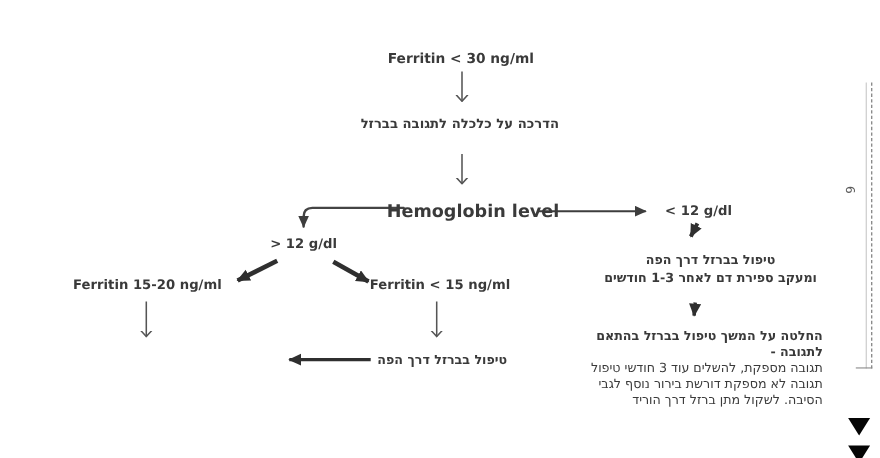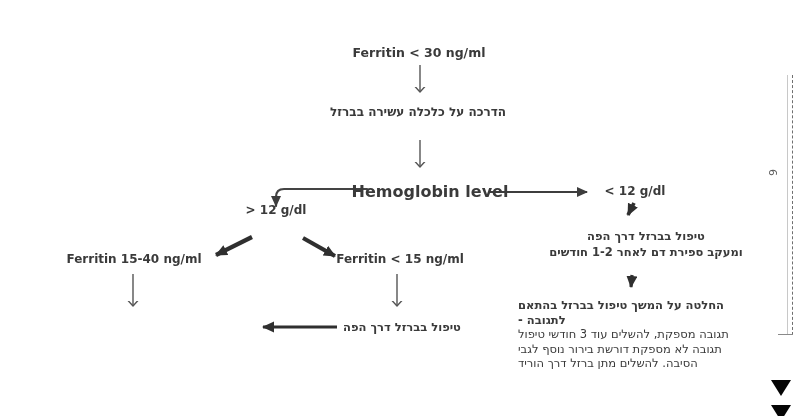--- a/index.html
+++ b/index.html
@@ -6,21 +6,21 @@
   .canvas{
     position:relative;width:800px;height:416px;background:#ffffff;overflow:hidden;
     font-family:"DejaVu Sans","Liberation Sans",sans-serif;color:#3a3a3a;margin-top:18px;
   }
   .overlay{position:absolute;left:0;top:0;width:800px;height:416px;pointer-events:none;}
   .lbl{position:absolute;transform:translateX(-50%);white-space:nowrap;
        font-size:12px;line-height:13px;color:#3a3a3a;}
   .b{font-weight:700;}
   .sm{font-size:11.5px;}
   .decision{position:absolute;left:633px;top:280px;transform:translateX(-50%);
-            width:230px;text-align:left;font-size:11.5px;line-height:14.6px;
+            width:230px;text-align:right;font-size:11.5px;line-height:14.6px;
             color:#3a3a3a;white-space:nowrap;}
   .decision div{white-space:nowrap;}
   
   .vline-solid{position:absolute;left:787px;top:57px;width:1px;height:260px;background:#c8c8c8;}
   .vline-dashed{position:absolute;left:792px;top:57px;width:0;height:260px;border-left:1px dashed #6f6f6f;}
   .tick{position:absolute;left:778px;top:316px;width:15px;height:1px;background:#8a8a8a;}
   .page-num{position:absolute;left:769px;top:148px;font-size:11px;color:#5a5a5a;
             transform:rotate(90deg);transform-origin:center;}
   
   .tri{position:absolute;width:0;height:0;
@@ -55,41 +55,41 @@
     <path d="M303,220 L335,238" stroke="#2f2f2f" stroke-width="4.2" fill="none" marker-end="url(#mThick)"></path>
     <path d="M133,256 L133,288" stroke="#555555" stroke-width="1.4" fill="none" marker-end="url(#mOpen)"></path>
     <path d="M397,256 L397,288" stroke="#555555" stroke-width="1.4" fill="none" marker-end="url(#mOpen)"></path>
     <path d="M337,309 L263,309" stroke="#2f2f2f" stroke-width="3" fill="none" marker-end="url(#mThick)"></path>
     <path d="M634,185 L628,197" stroke="#2f2f2f" stroke-width="3.6" fill="none" marker-end="url(#mThick)"></path>
     <path d="M632,257 L631,269" stroke="#2f2f2f" stroke-width="3.2" fill="none" marker-end="url(#mThick)"></path>
   </svg>
 
   <div class="lbl b" style="left:419px;top:28px;font-size:12.5px">Ferritin &lt; 30 ng/ml</div>
 
-  <div class="lbl b" dir="rtl" style="left:418px;top:88px">הדרכה על כלכלה עשירה בברזל</div>
+  <div class="lbl b" dir="rtl" style="left:418px;top:88px">הדרכה על כלכלה לתגובה בברזל</div>
 
   <div class="lbl b" style="left:430px;top:167px;font-size:16px">Hemoglobin level</div>
 
-  <div class="lbl b" style="left:276px;top:186px">&gt; 12 g/dl</div>
+  <div class="lbl b" style="left:276px;top:197px">&gt; 12 g/dl</div>
   <div class="lbl b" style="left:635px;top:167px">&lt; 12 g/dl</div>
 
-  <div class="lbl b" style="left:134px;top:235px">Ferritin 15-40 ng/ml</div>
+  <div class="lbl b" style="left:134px;top:235px">Ferritin 15-20 ng/ml</div>
   <div class="lbl b" style="left:400px;top:235px">Ferritin &lt; 15 ng/ml</div>
 
   <div class="lbl b sm" dir="rtl" style="left:402px;top:303px">טיפול בברזל דרך הפה</div>
 
   <div class="lbl b sm" dir="rtl" style="left:646px;top:212px">טיפול בברזל דרך הפה</div>
-  <div class="lbl b sm" dir="rtl" style="left:646px;top:228px">ומעקב ספירת דם לאחר 1-2 חודשים</div>
+  <div class="lbl b sm" dir="rtl" style="left:646px;top:228px">ומעקב ספירת דם לאחר 1-3 חודשים</div>
 
   <div class="decision" dir="rtl">
     <div class="b">החלטה על המשך טיפול בברזל בהתאם</div>
     <div class="b">לתגובה -</div>
     <div>תגובה מספקת, להשלים עוד 3 חודשי טיפול</div>
     <div>תגובה לא מספקת דורשת בירור נוסף לגבי</div>
-    <div>הסיבה. להשלים מתן ברזל דרך הוריד</div>
+    <div>הסיבה. לשקול מתן ברזל דרך הוריד</div>
   </div>
 
   <div class="vline-solid"></div>
   <div class="vline-dashed"></div>
   <div class="tick"></div>
   <div class="page-num">6</div>
 
   <div class="tri tri1"></div>
   <div class="tri tri2"></div>
   <div class="tri-bar"></div>

